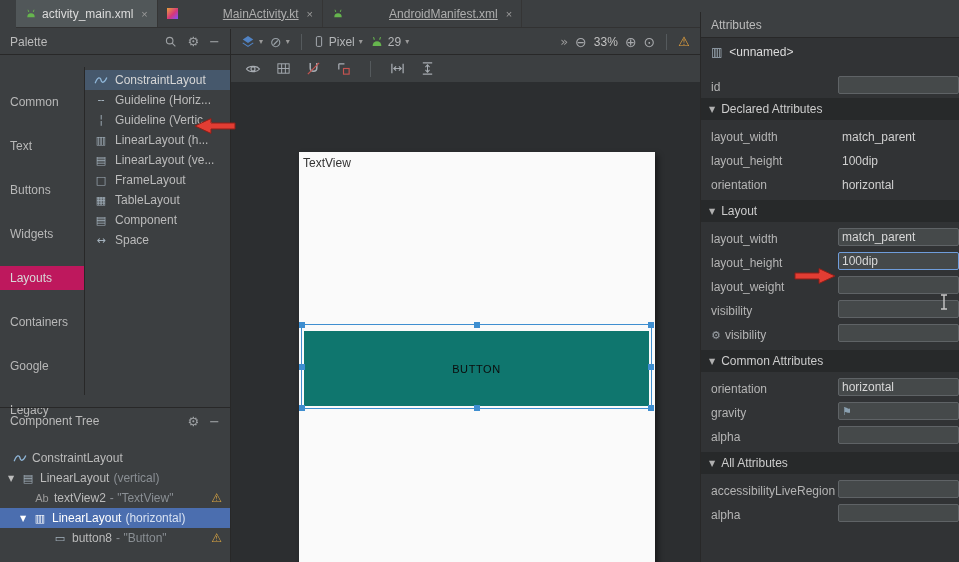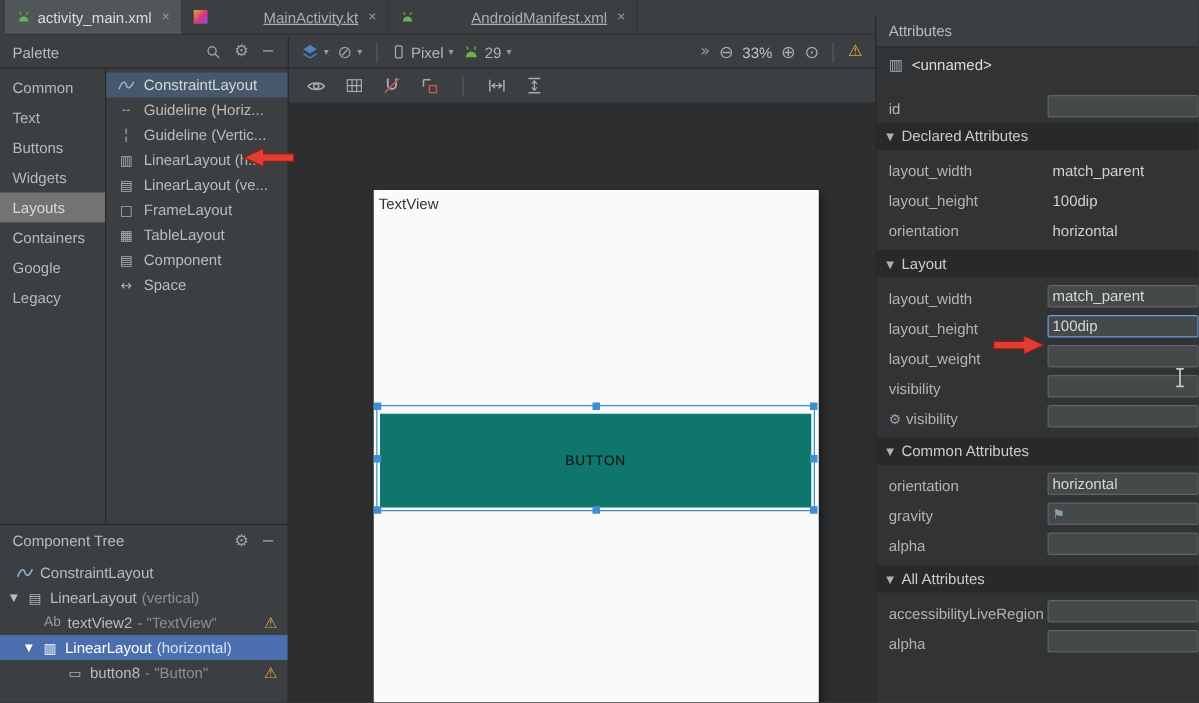--- a/index.html
+++ b/index.html
@@ -7,35 +7,35 @@
   .root {
     position:relative; width:959px; height:562px; overflow:hidden;
     background:#3c3f41; color:#bbbbbb;
     font-family:"Liberation Sans","DejaVu Sans",sans-serif; font-size:12px;
   }
   .glyph { font-family:"DejaVu Sans",sans-serif; }
   .spacer { flex:1; }
   .vsep { width:1px; height:16px; background:#555a5d; margin:0 4px; }
 
   
-  .tabbar { position:absolute; left:4px; top:0; right:0; height:28px; display:flex; background:#3c3f41; border-bottom:1px solid #323232; }
+  .tabbar { position:absolute; left:16px; top:0; right:0; height:28px; display:flex; background:#3c3f41; border-bottom:1px solid #323232; }
   .tab { display:flex; align-items:center; gap:5px; padding:0 9px; border-right:1px solid #353535; color:#aeaeae; cursor:pointer; }
   .tab.selected { background:#515759; color:#dcdcdc; }
   .tab-label.u { text-decoration:underline;margin-left:40px; }
   .close-icon { font-size:11px; color:#9b9b9b; margin-left:3px; }
   .kotlin-icon { width:11px; height:11px; display:inline-block; background:linear-gradient(135deg,#e9a13a 0%,#d6367b 55%,#7f52ff 100%); }
 
   
-  .left-panel { position:absolute; left:0; top:29px; width:231px; bottom:0; display:flex; flex-direction:column; background:#3c3f41; border-right:1px solid #282828; }
+  .left-panel { position:absolute; left:0; top:29px; width:231px; bottom:0; display:flex; flex-direction:column; background:#3c3f41; border-right:1px solid #282828;gap:12px; }
   .panel-header { height:26px; flex:0 0 26px; display:flex; align-items:center; gap:10px; padding:0 10px; border-bottom:1px solid #282828; background:#3c3f41; }
   .hicon { color:#9da0a3; font-size:13px; line-height:1; cursor:pointer; display:flex; align-items:center; }
   .palette-body { flex:1; display:flex; min-height:0; }
   .palette-cats { width:85px; border-right:1px solid #282828; padding-top:3px; }
-  .cat { height:24px; line-height:24px; padding-left:10px; cursor:pointer; color:#b8b8b8; }
-  .cat.selected { background:#737373; color:#d8d8d8; }
+  .cat { height:24px; line-height:24px; padding-left:10px; cursor:pointer; color:#b8b8b8;margin-top:20px; }
+  .cat.selected { background:#be185d; color:#d8d8d8; }
   .palette-items { flex:1; padding-top:3px; }
   .pitem { height:20px; display:flex; align-items:center; gap:6px; padding-left:8px; cursor:pointer; white-space:nowrap; }
   .pitem.selected { background:#46586c; color:#d6d6d6; }
   .picon { width:16px; text-align:center; color:#a3b1bc; font-size:11px; flex:0 0 16px; display:flex; justify-content:center; align-items:center; font-family:"DejaVu Sans",sans-serif; }
 
   .ct-header { height:27px; flex:0 0 27px; display:flex; align-items:center; gap:10px; padding:0 10px; border-top:1px solid #282828; }
   .ct-body { flex:0 0 116px; padding-top:2px; }
   .ct-row { height:20px; display:flex; align-items:center; gap:4px; padding-right:8px; cursor:pointer; white-space:nowrap; }
   .ct-row.selected { background:#4b6eaf; color:#ffffff; }
   .tree-arrow { width:10px; font-size:8px; color:#bdbdbd; text-align:center; font-family:"DejaVu Sans",sans-serif; }

